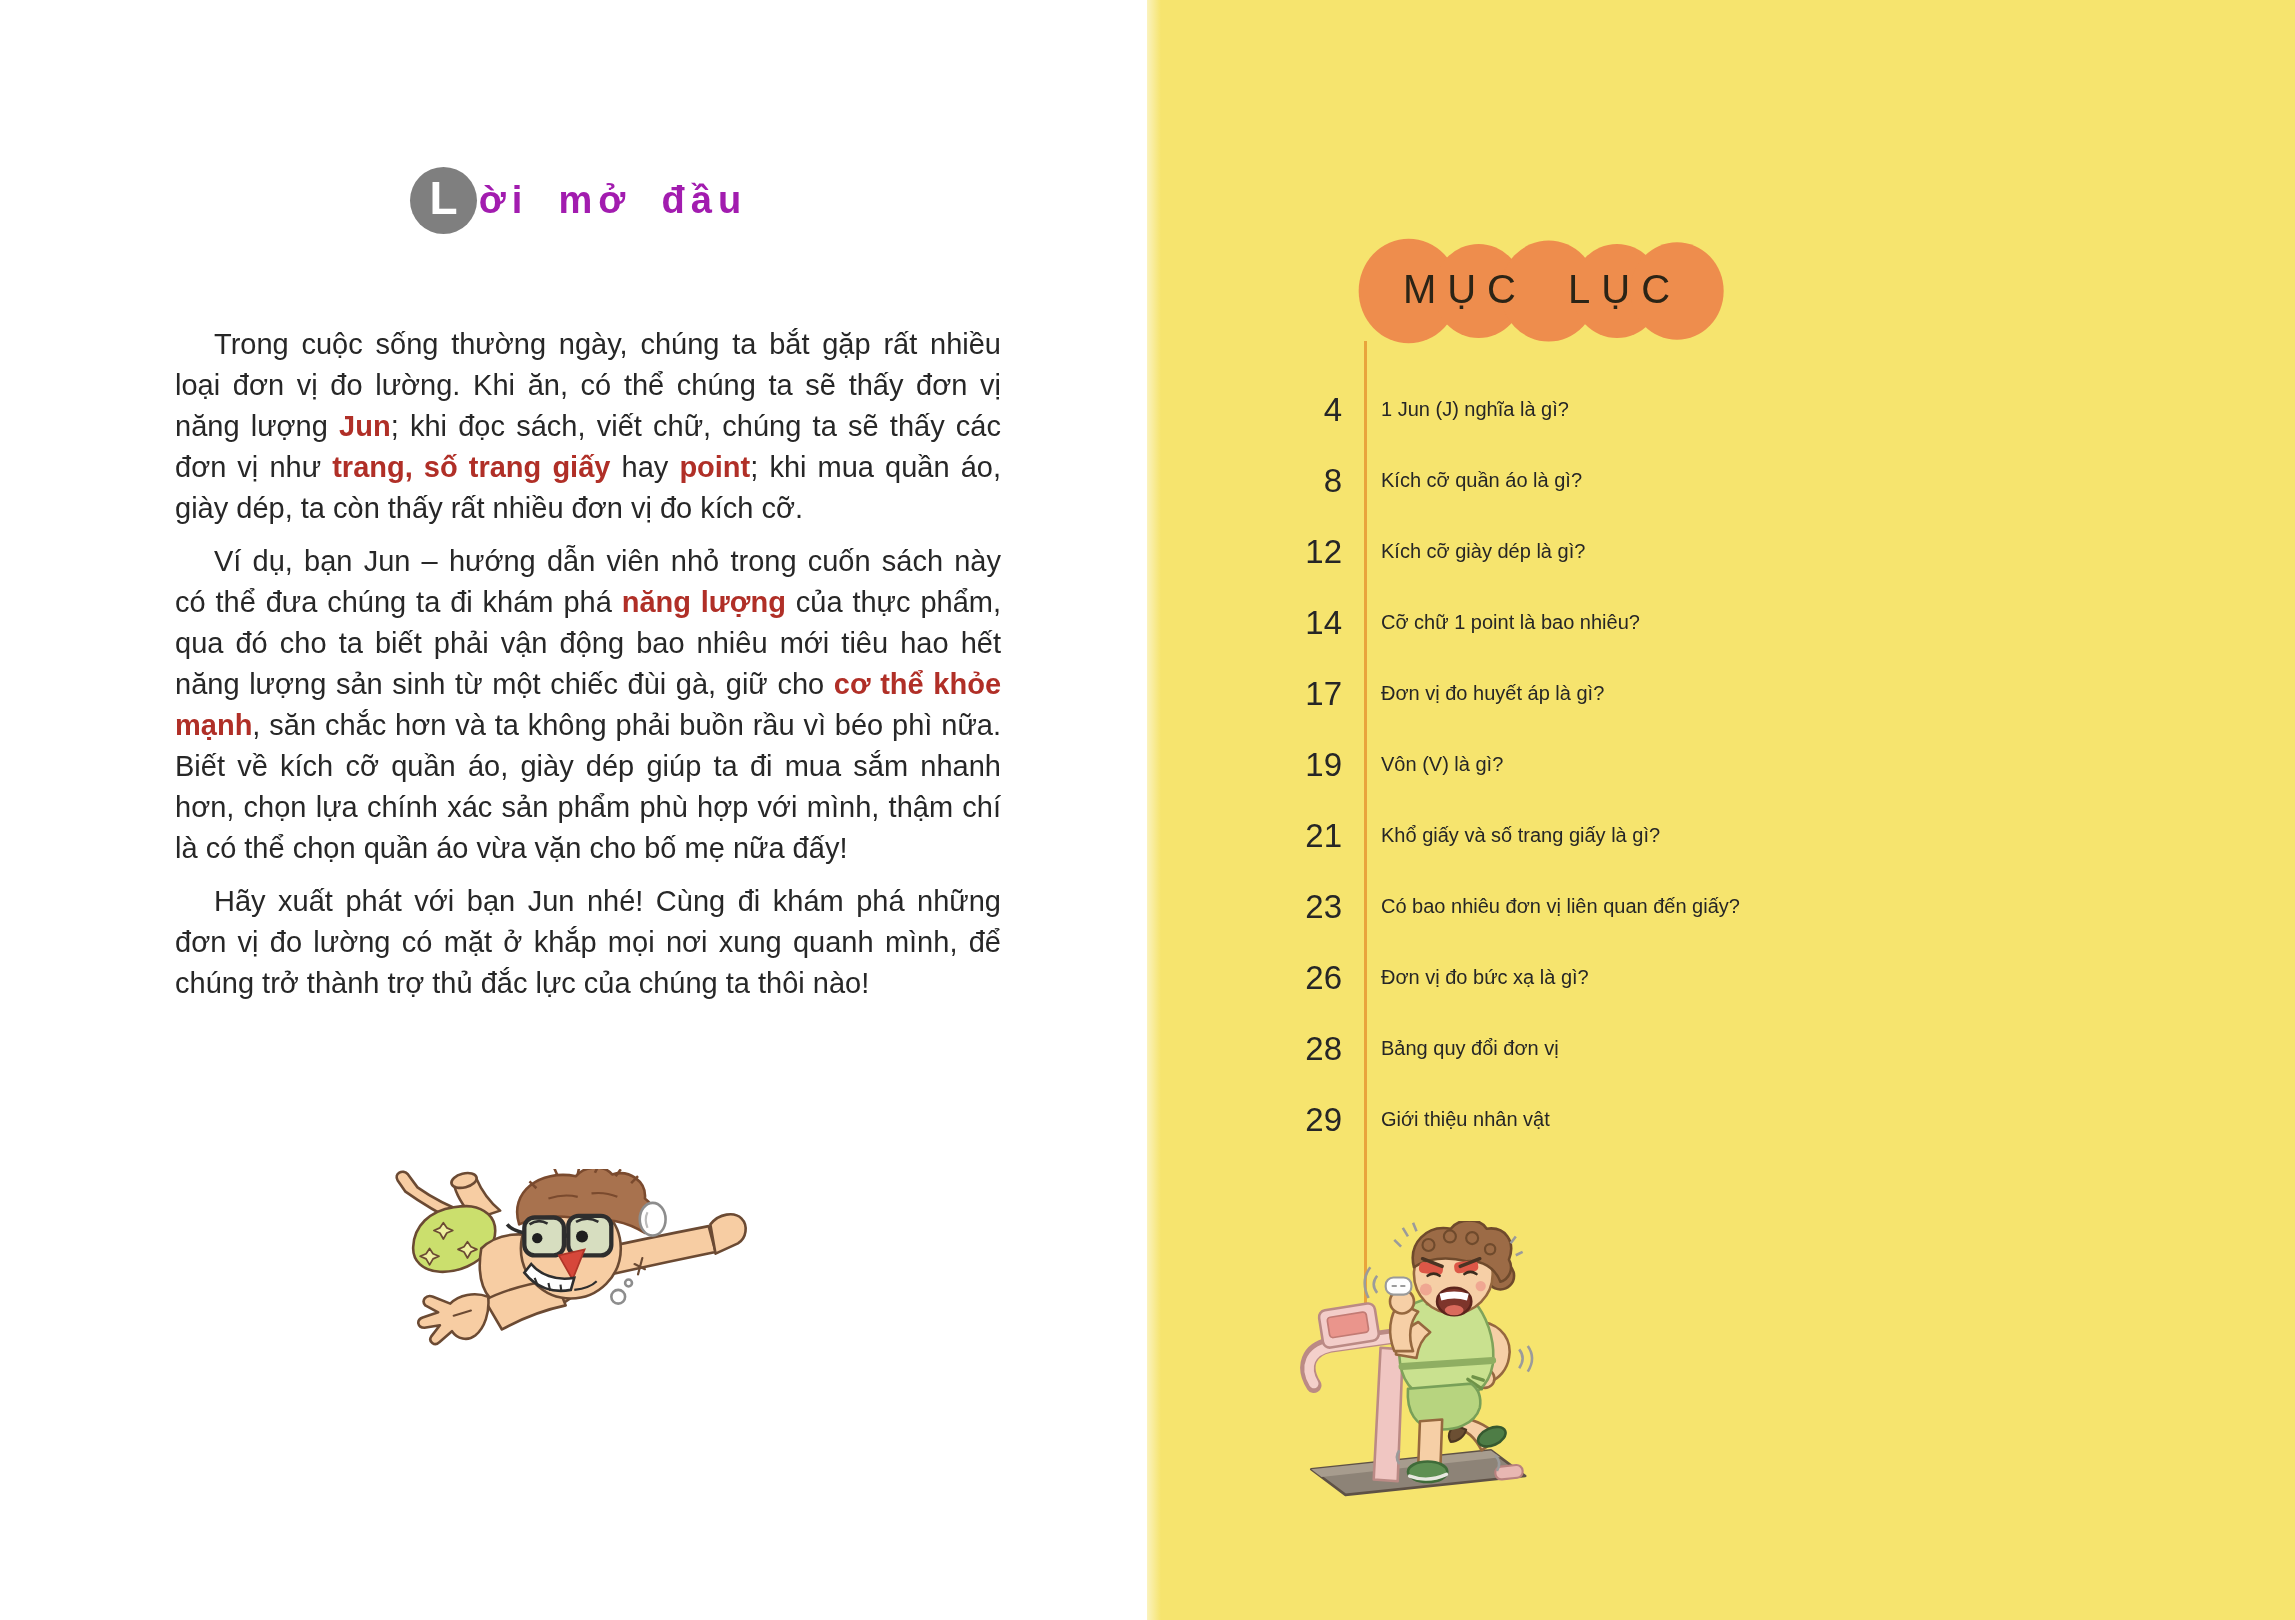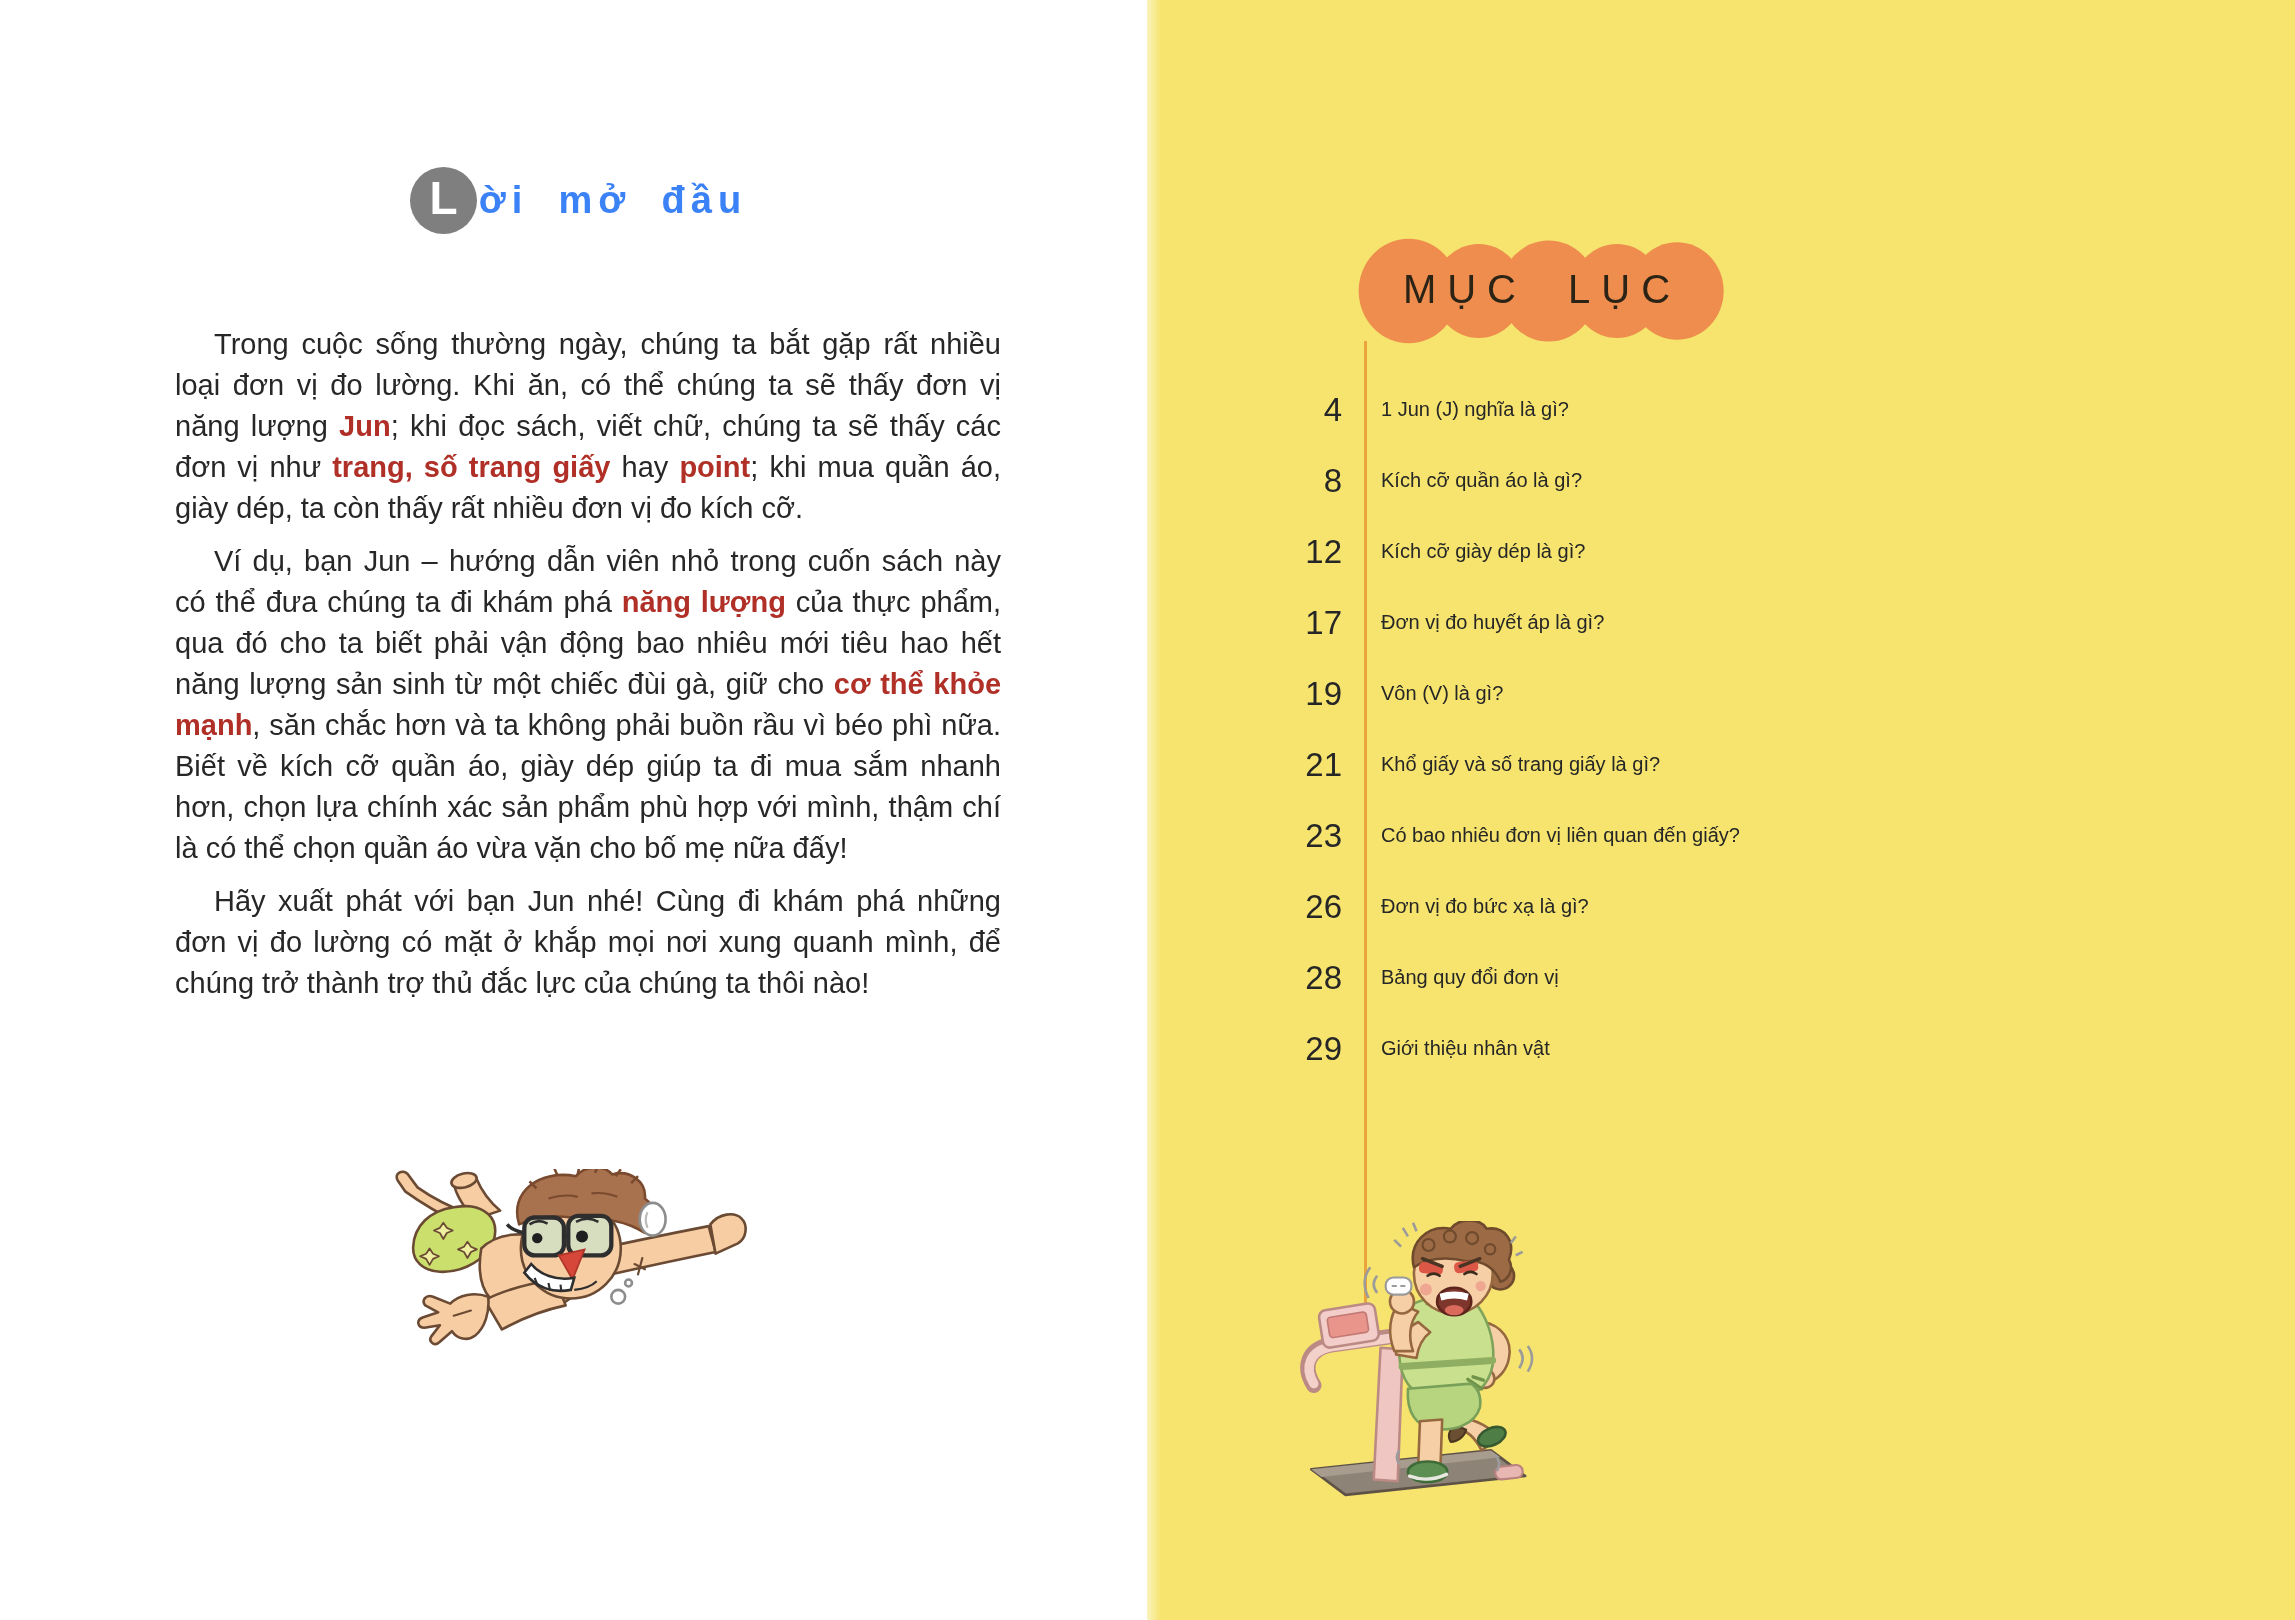--- a/index.html
+++ b/index.html
@@ -14,21 +14,21 @@
   html,body{margin:0;padding:0;background:#ffffff;}
   body{font-family:"Liberation Sans","DejaVu Sans",sans-serif;}
   .spread{position:relative;width:2295px;height:1620px;overflow:hidden;background:#ffffff;}
 
   
   .page-left{position:absolute;left:0;top:0;width:1147px;height:1620px;background:#ffffff;}
   .preface-heading{position:absolute;left:410px;top:165px;height:70px;display:flex;align-items:center;}
   .initial-circle{width:67px;height:67px;border-radius:50%;background:var(--initial-gray);
     display:flex;align-items:center;justify-content:center;flex:0 0 auto;}
   .initial-circle span{color:#ffffff;font-size:46px;font-weight:bold;line-height:1;transform:translateY(-1.7px);}
-  .heading-text{font-size:38px;font-weight:bold;color:#3b82f6;letter-spacing:6px;word-spacing:13.7px;margin-left:1.7px;}
+  .heading-text{font-size:38px;font-weight:bold;color:#a21caf;letter-spacing:6px;word-spacing:13.7px;margin-left:1.7px;}
 
   .preface-body{position:absolute;left:163px;top:312px;width:850px;}
   .para{margin:12px;font-size:29px;line-height:41px;color:var(--ink);text-align:justify;text-indent:39px;}
   .hl{color:var(--accent-red);font-weight:bold;}
 
   .swim-illo{position:absolute;left:371px;top:1169px;width:379px;height:178px;}
 
   
   .page-right{position:absolute;left:1147px;top:0;width:1149px;height:1620px;background:var(--page-yellow);}
   .page-right::before{content:"";position:absolute;left:0;top:0;bottom:0;width:13.7px;
@@ -150,20 +150,24 @@
         </div>
         <div class="toc-row">
           <span class="toc-num">8</span>
           <span class="toc-title">Kích cỡ quần áo là gì?</span>
         </div>
         <div class="toc-row">
           <span class="toc-num">12</span>
           <span class="toc-title">Kích cỡ giày dép là gì?</span>
         </div>
         <div class="toc-row">
+          <span class="toc-num">14</span>
+          <span class="toc-title">Cỡ chữ 1 point là bao nhiêu?</span>
+        </div>
+        <div class="toc-row">
           <span class="toc-num">17</span>
           <span class="toc-title">Đơn vị đo huyết áp là gì?</span>
         </div>
         <div class="toc-row">
           <span class="toc-num">19</span>
           <span class="toc-title">Vôn (V) là gì?</span>
         </div>
         <div class="toc-row">
           <span class="toc-num">21</span>
           <span class="toc-title">Khổ giấy và số trang giấy là gì?</span>

